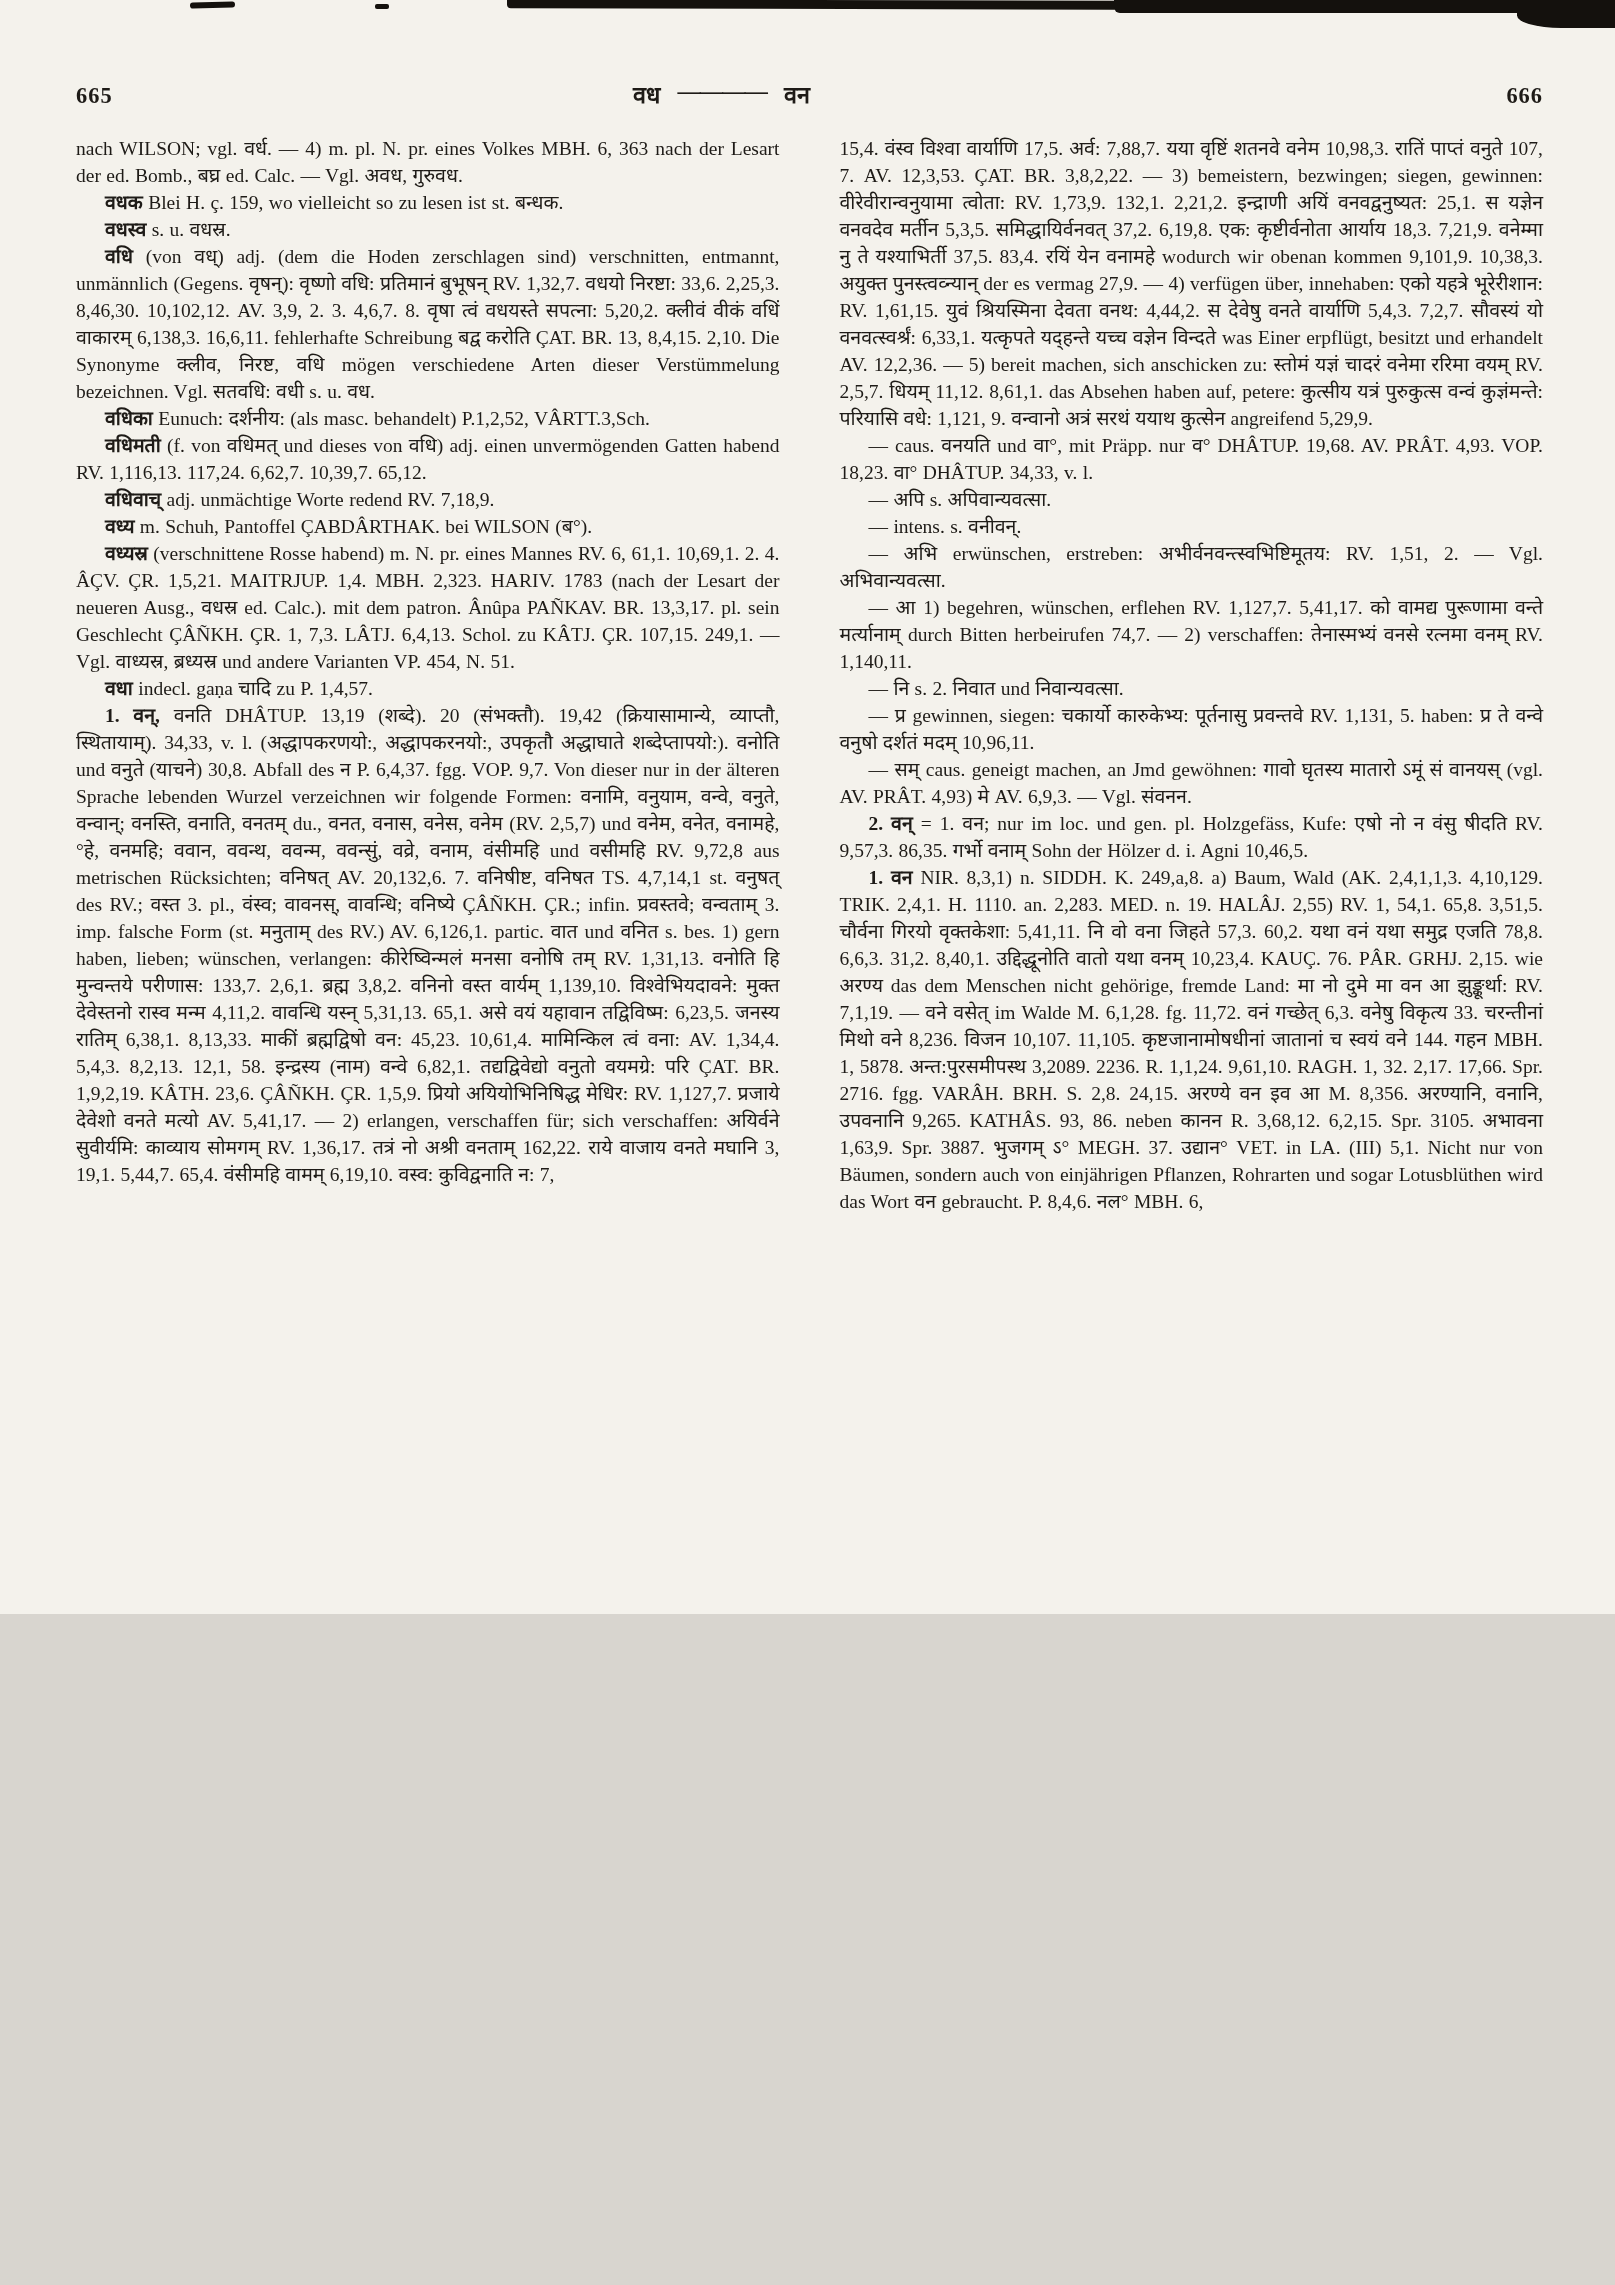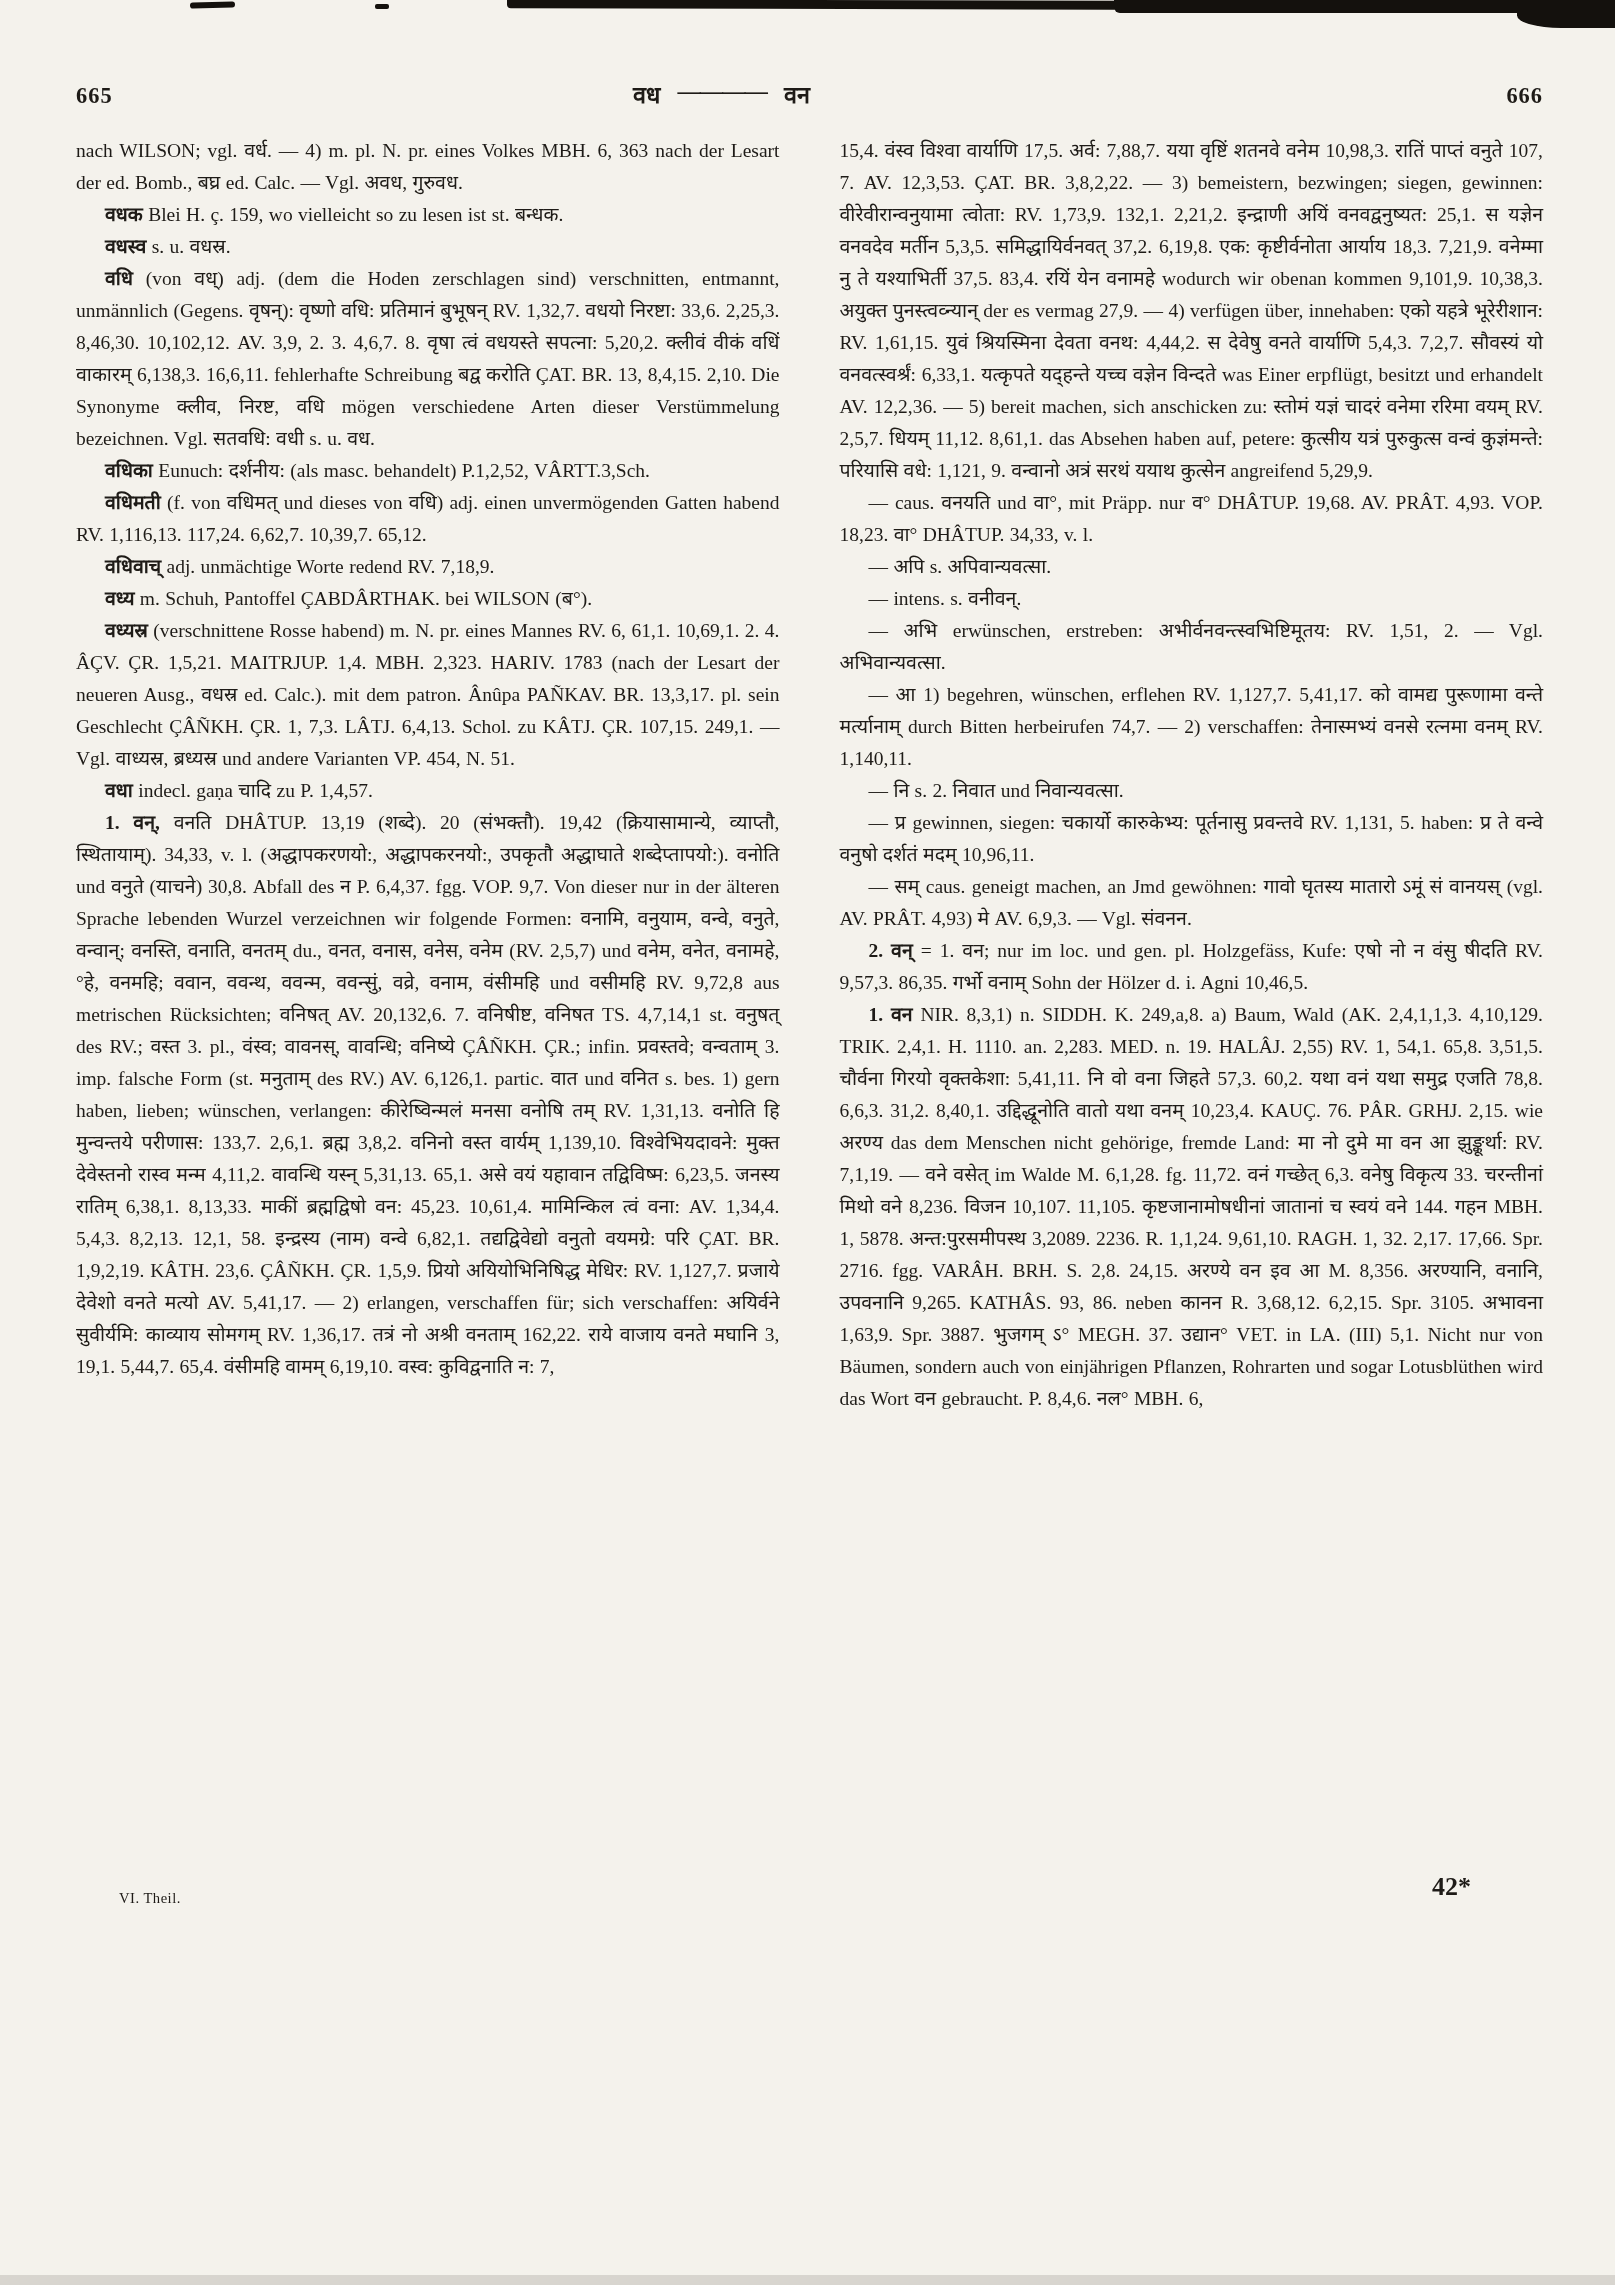--- a/index.html
+++ b/index.html
@@ -3,21 +3,21 @@
 <meta charset="utf-8">
 <style>
   html, body { margin: 0; padding: 0; }
   body {
     background: #d8d5cf;
     font-family: "Liberation Serif", "DejaVu Serif", serif;
   }
   .page {
     position: relative;
     width: 1615px;
-    height: 2275px;
+    height: 1614px;
     margin: 0 auto;
     background: #f4f2ec;
     color: #1e1b17;
     overflow: hidden;
     box-sizing: border-box;
   }
   
   .artifact { position: absolute; background: #14110d; }
   .art-1 { left: 190px; top: 2px;  width: 45px;  height: 5.9px;  border-radius: 2.9px; transform: rotate(-1.5deg); }
   .art-2 { left: 375px; top: 3.9px;  width: 13.7px;  height: 4.9px;  border-radius: 2px; }
@@ -58,21 +58,21 @@
     display: flex;
     gap: 60px;
   }
   .col {
     flex: 1 1 0;
     min-width: 0;
   }
   .para {
     margin: 0;
     font-size: 19.5px;
-    line-height: 32px;
+    line-height: 27px;
     text-align: justify;
     text-indent: 29px;
     word-spacing: 0.5px;
   }
   .para.noindent { text-indent: 0; }
   .headword { font-weight: bold; }
   .footer-left {
     position: absolute;
     left: 119px;
     top: 1890px;

